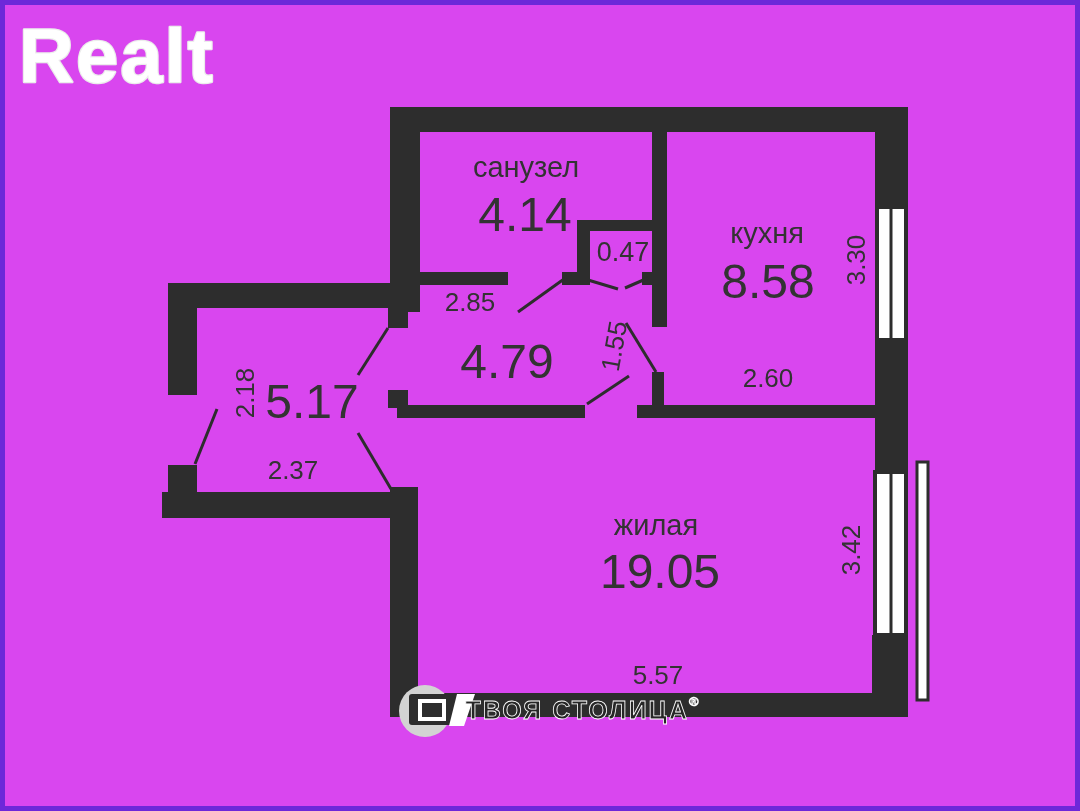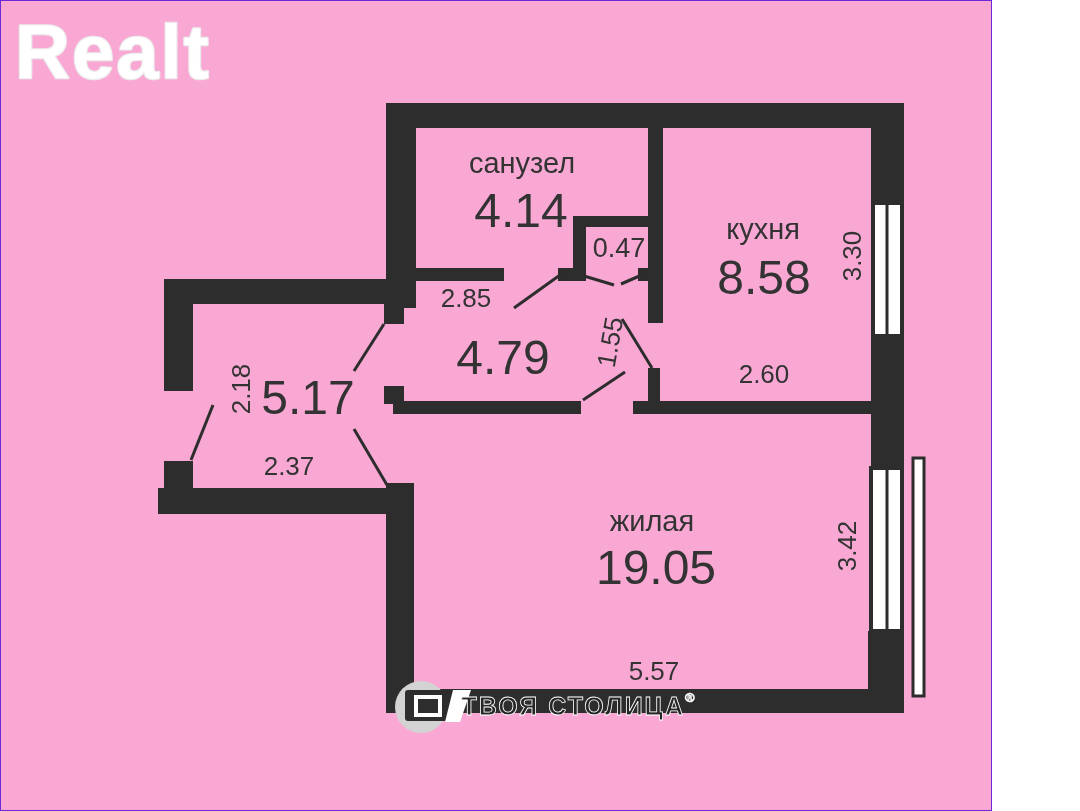--- a/index.html
+++ b/index.html
@@ -3,25 +3,25 @@
 <meta charset="utf-8">
 <style>
   html, body {
     margin: 0;
     padding: 0;
     background: #ffffff;
     font-family: "Liberation Sans", "DejaVu Sans", sans-serif;
   }
   .canvas {
     position: relative;
-    width: 992px;
+    width: 1080px;
     height: 811px;
-    background: #f9a8d4;
+    background: #d946ef;
     box-sizing: border-box;
-    border: 1px solid #6d28d9;
+    border: 5px solid #6d28d9;
     overflow: hidden;
   }
   svg { display: block; }
   .logo {
     font-size: 76px;
     font-weight: 700;
     letter-spacing: 2px;
     dominant-baseline: central;
     paint-order: stroke fill;
     stroke-linejoin: round;

